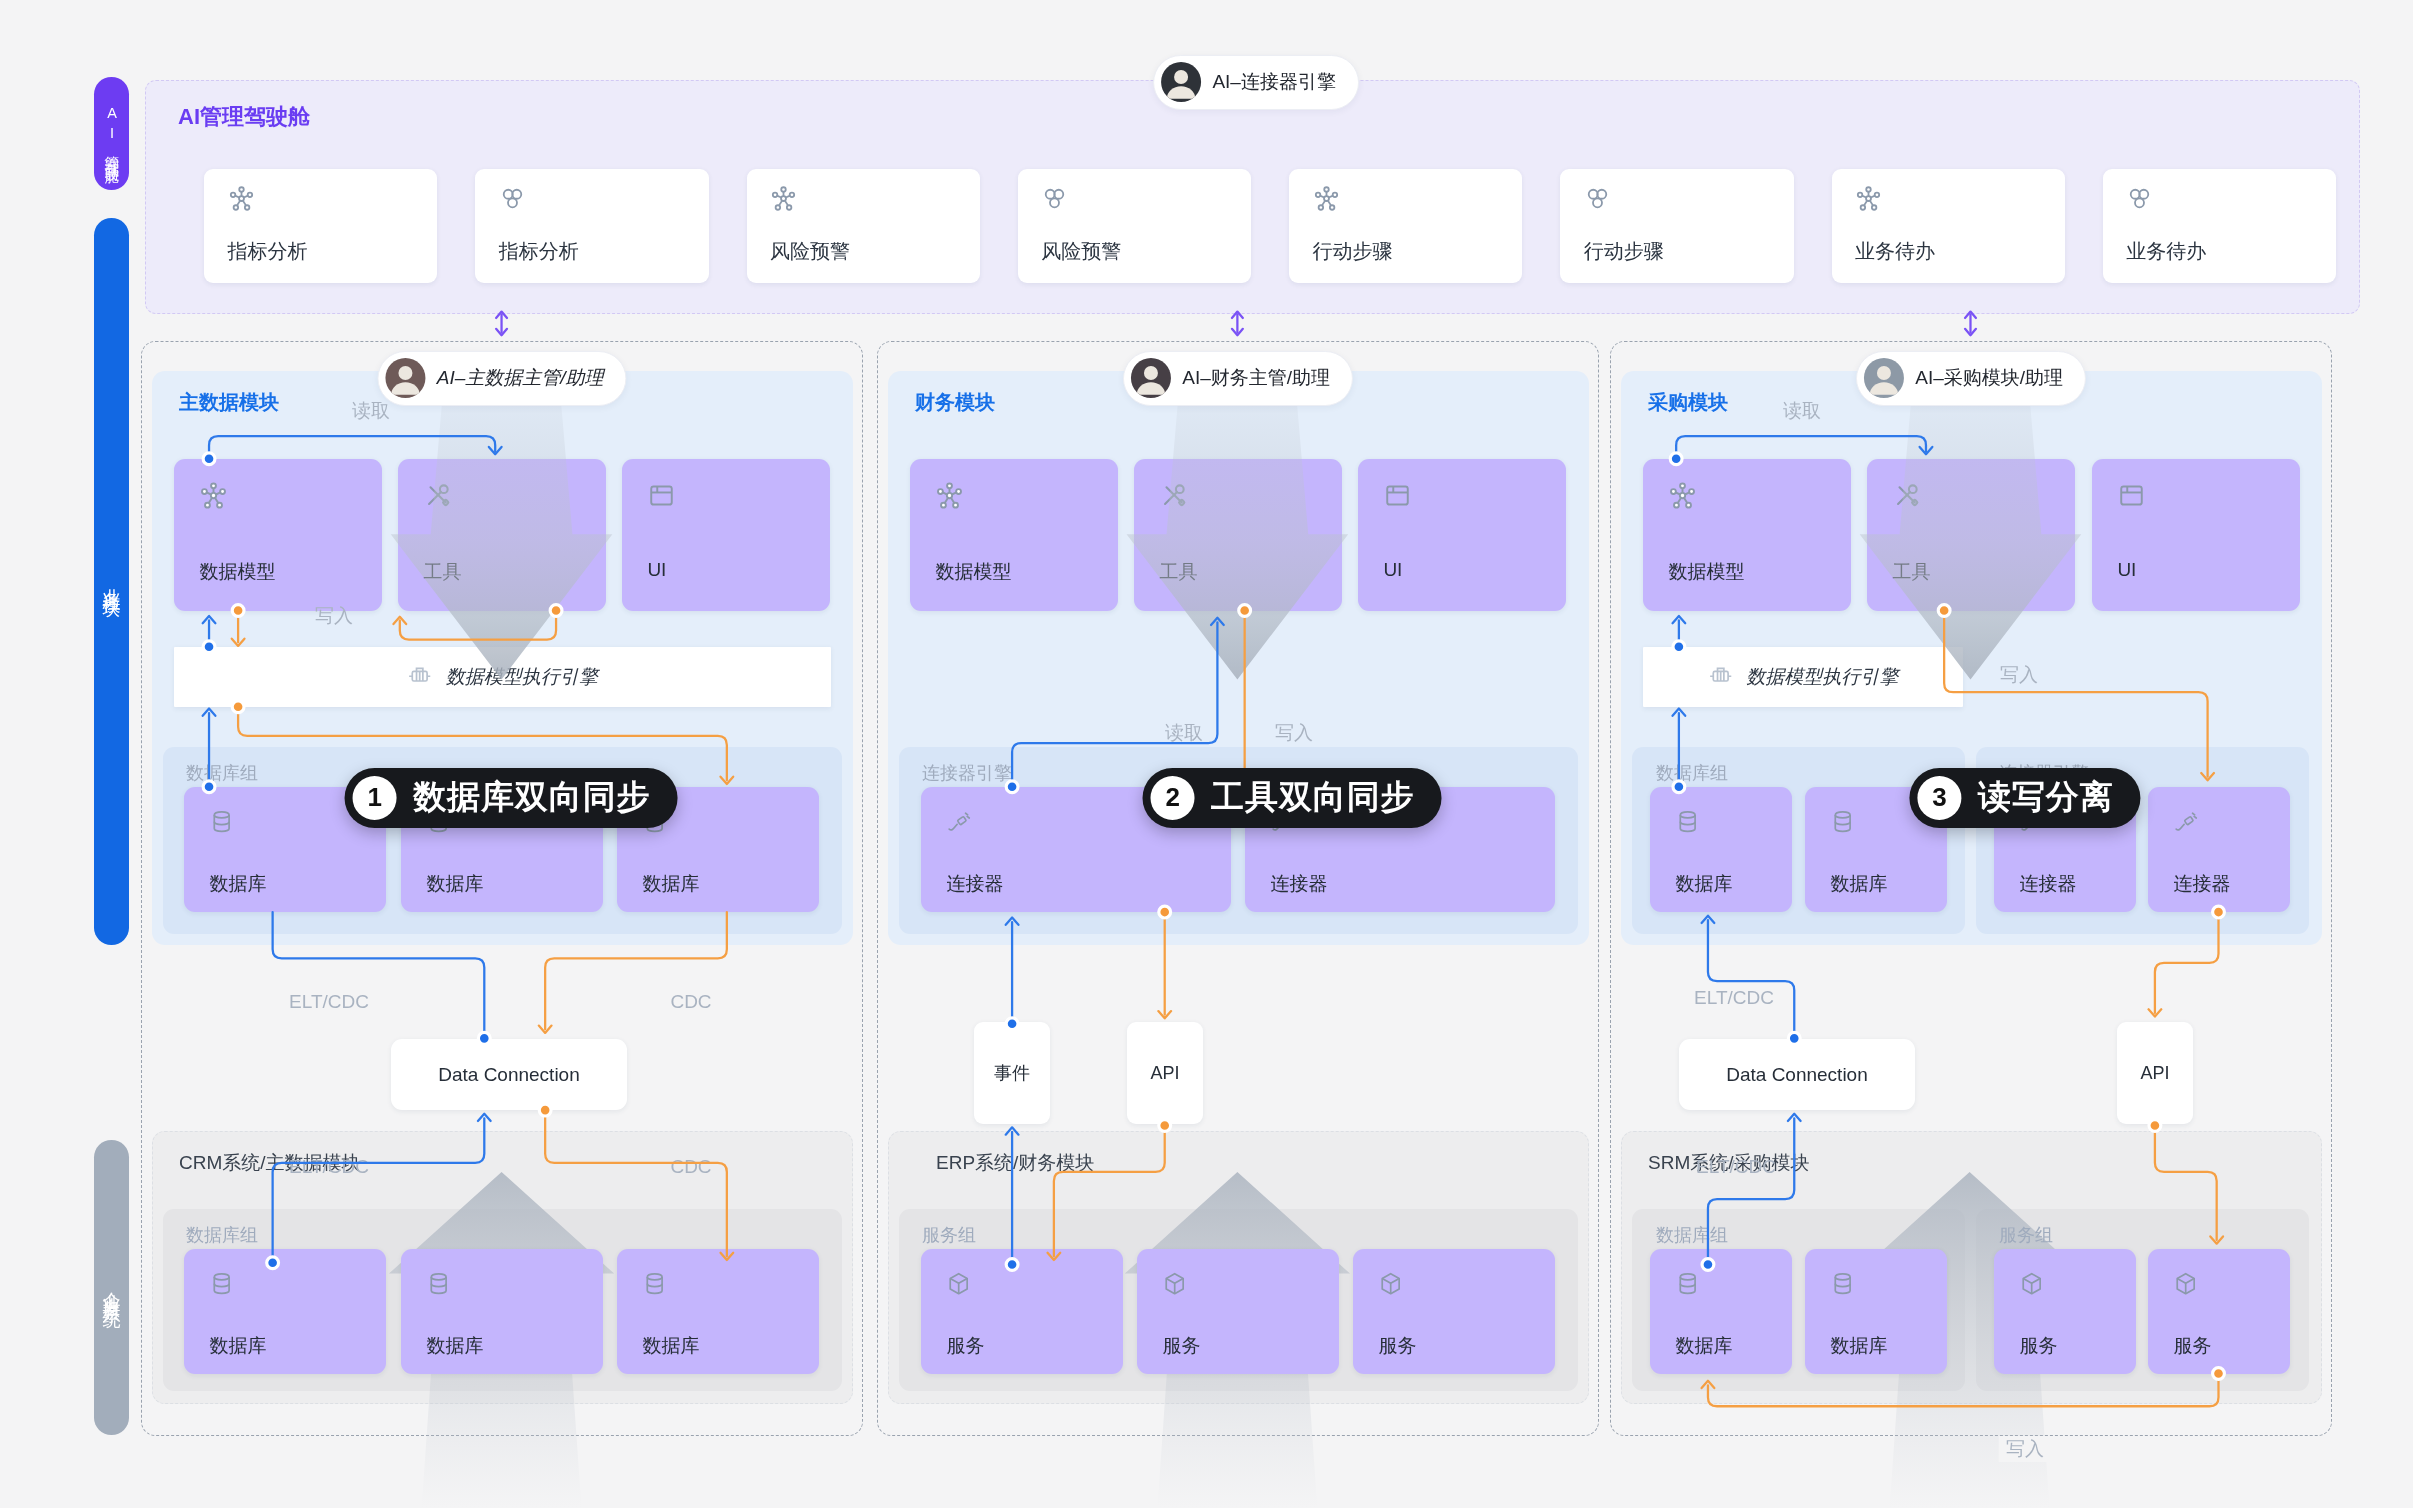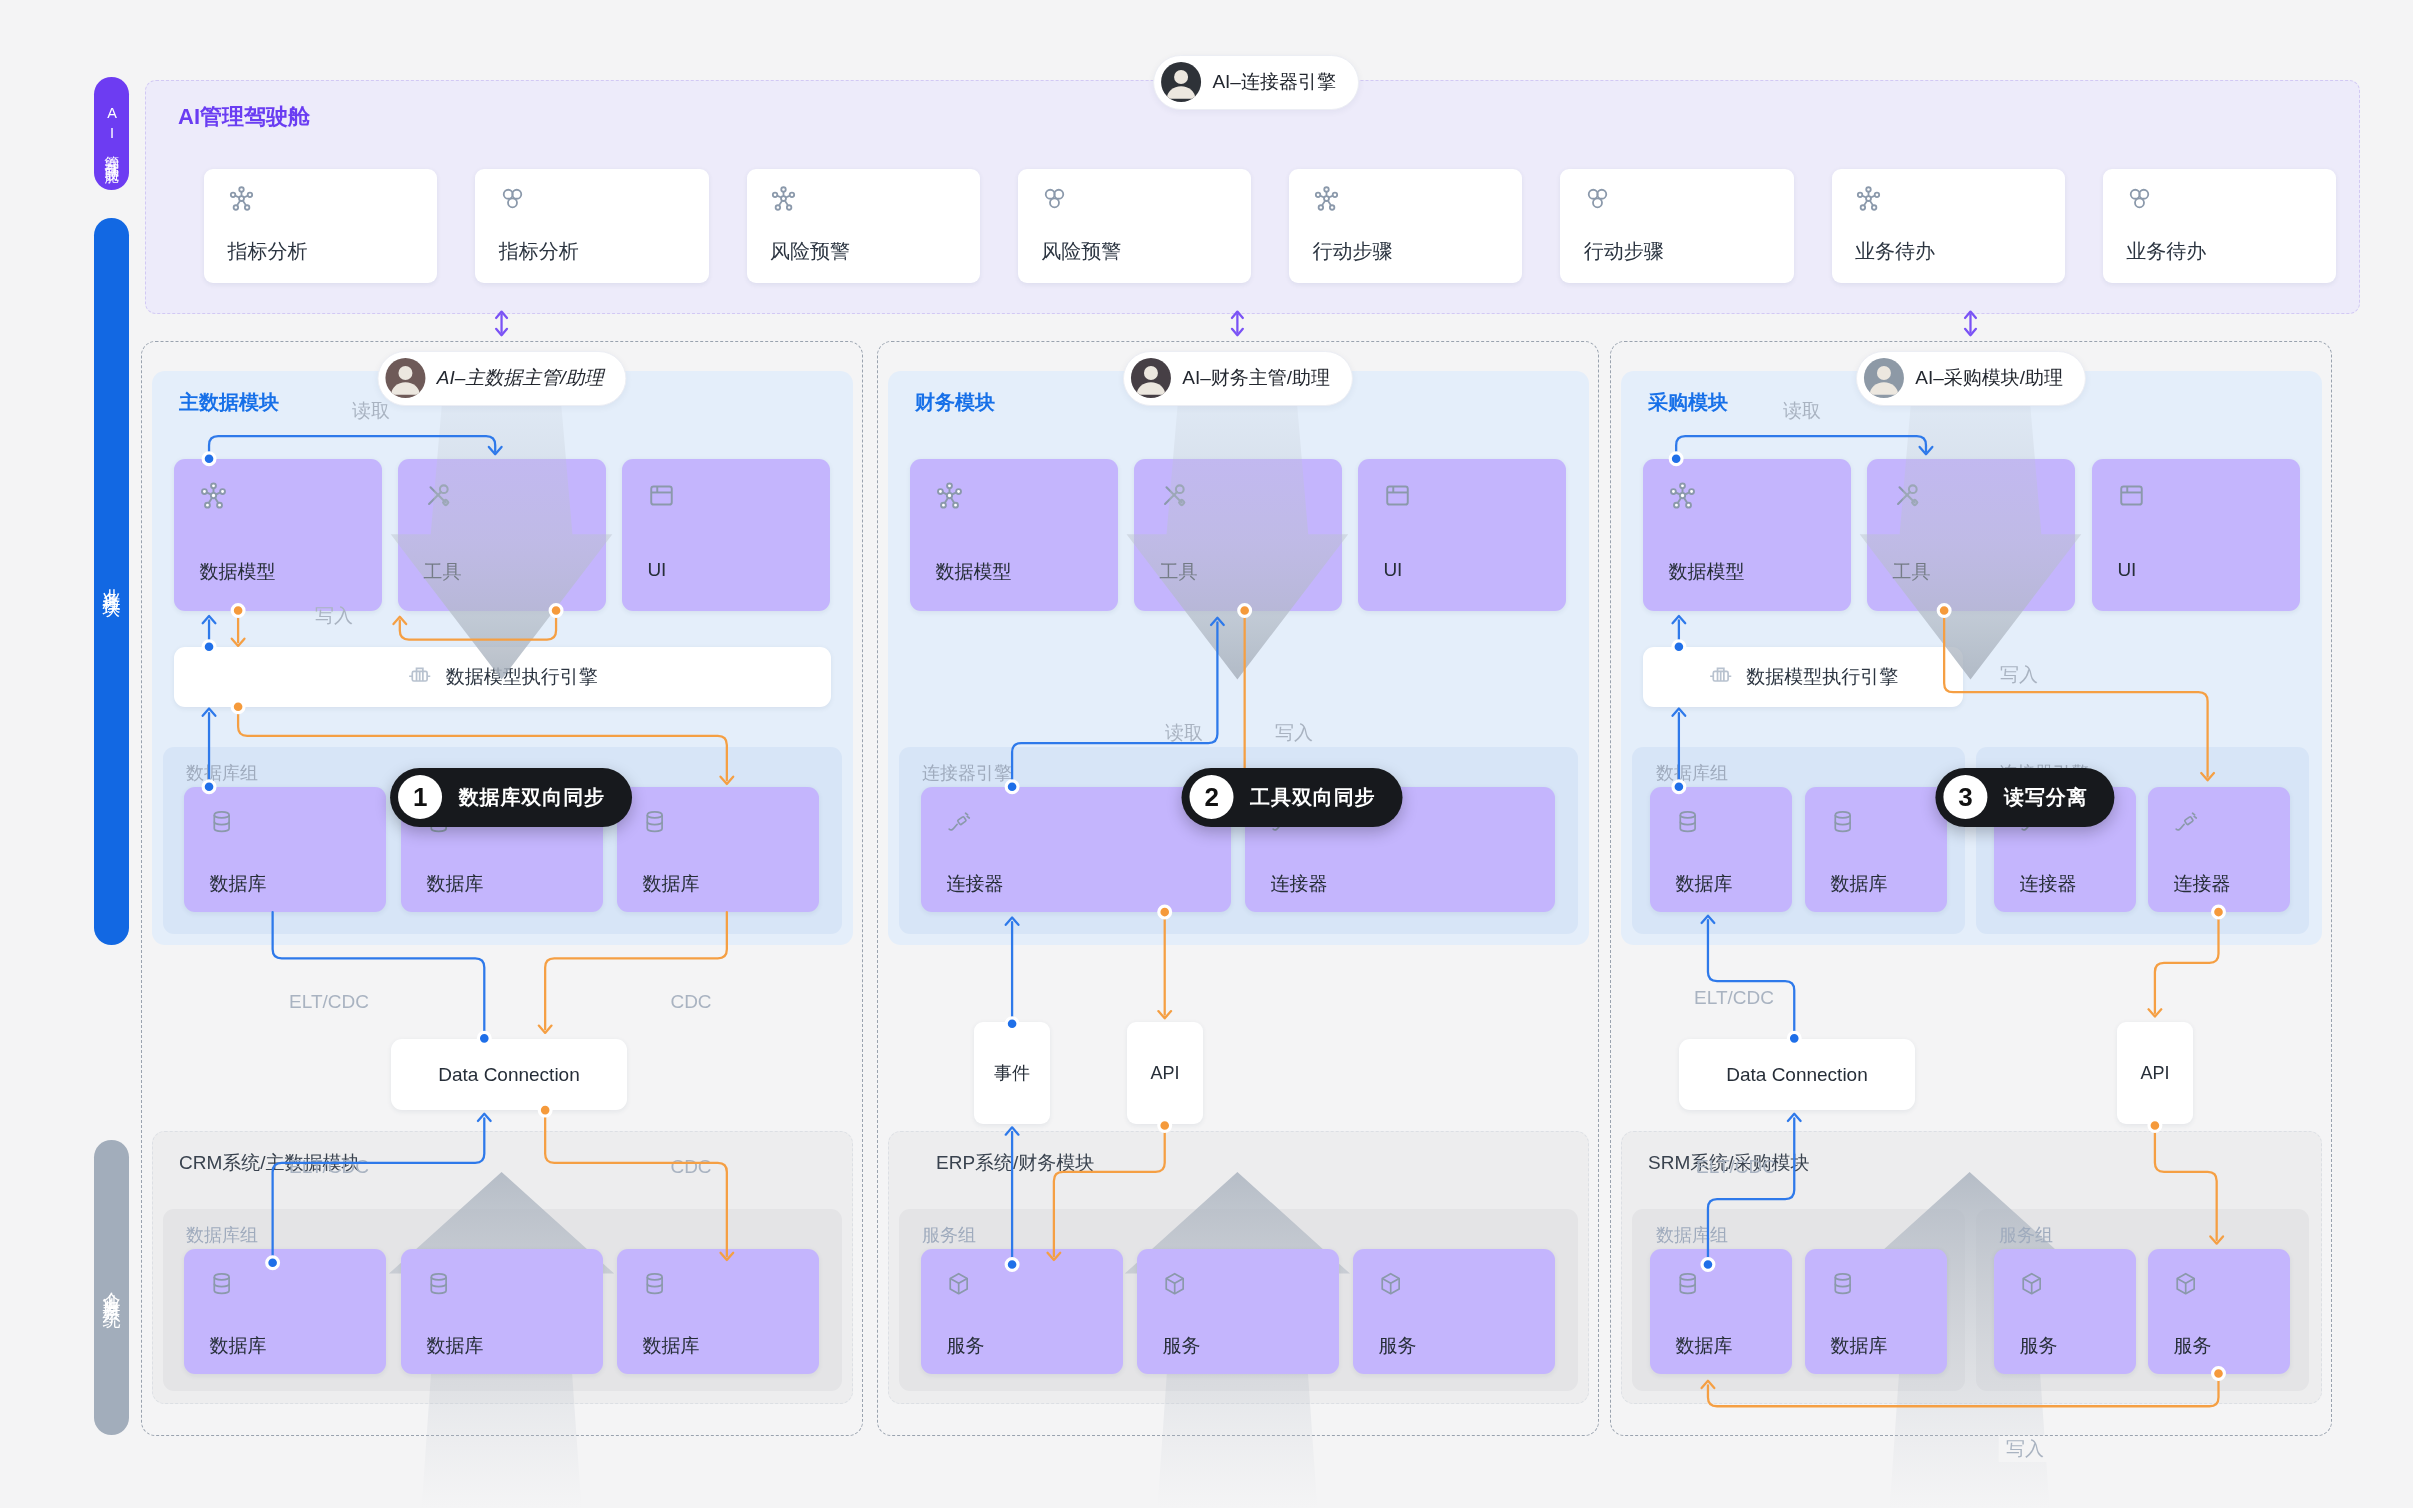--- a/index.html
+++ b/index.html
@@ -27,34 +27,34 @@
     border:1.8px dashed #dcdfe4;border-radius:12.7px;box-sizing:border-box;}
   .ent-sub{position:absolute;background:#e4e4e6;border-radius:11px;}
   .mod-title{position:absolute;font-size:20px;font-weight:700;color:#1770e8;z-index:3;white-space:nowrap;}
   .ent-title{position:absolute;font-size:19px;font-weight:500;color:#39424e;z-index:3;white-space:nowrap;}
   .grp-label{position:absolute;font-size:18px;color:#9fabbd;z-index:3;white-space:nowrap;}
   .card{position:absolute;background:#c4b5fd;border-radius:11px;box-shadow:0 1.8px 5.5px rgba(30,50,85,.07);z-index:3;}
   .card .ic{position:absolute;left:25.4px;top:22px;}
   .card .lb{position:absolute;left:25.4px;font-size:19px;color:#262e38;white-space:nowrap;}
   .card.big .lb{top:100px;}
   .card.small .lb{top:84px;}
-  .engine{position:absolute;height:60px;background:#fff;border-radius:11px;box-shadow:0 1.8px 5.5px rgba(30,50,85,.07);
-    display:flex;align-items:center;justify-content:center;gap:13px;z-index:3;}
+  .engine{position:absolute;height:60px;background:#fff;border-radius:1px;box-shadow:0 1.8px 5.5px rgba(30,50,85,.07);
+    display:flex;align-items:center;justify-content:center;gap:13px;z-index:3;font-style:italic;}
   .engine .tx{font-size:19px;color:#2b3440;}
   .smallbox{position:absolute;width:76px;height:102px;background:#fff;border-radius:9px;box-shadow:0 1.8px 5.5px rgba(30,50,85,.07);
     display:flex;align-items:center;justify-content:center;font-size:18px;color:#262e38;z-index:3;}
   .dcbox{position:absolute;width:236px;height:71px;background:#fff;border-radius:11px;box-shadow:0 1.8px 5.5px rgba(30,50,85,.07);
     display:flex;align-items:center;justify-content:center;font-size:19px;color:#262e38;z-index:3;}
   .wire-label{position:absolute;transform:translateX(-50%);font-size:19px;color:#a9b3c1;z-index:4;white-space:nowrap;}
   .wire-label.onborder{background:#f4f4f5;padding:0 7.3px;}
   .badge{position:absolute;transform:translateX(-50%);display:inline-flex;align-items:center;gap:16.4px;background:#17191d;
     color:#fff;border-radius:36px;padding:7.3px 27px 7.3px 8.2px;z-index:6;box-shadow:0 5.5px 14.5px rgba(10,12,16,.25);}
   .badge .n{width:44px;height:44px;border-radius:50%;background:#fff;color:#111;display:flex;align-items:center;
     justify-content:center;font-size:26px;font-weight:700;}
-  .badge .t{font-size:20px;font-weight:600;letter-spacing:0.9px;white-space:nowrap;}
+  .badge .t{font-size:33px;font-weight:600;letter-spacing:0.9px;white-space:nowrap;}
   .agent{position:absolute;transform:translateX(-50%);display:inline-flex;align-items:center;gap:11px;background:#fff;
     border:1.8px solid #eceef4;border-radius:31px;padding:6.4px 22px 6.4px 7.3px;z-index:7;box-shadow:0 1.8px 7.3px rgba(30,50,85,.06);}
   .agent .av{width:40px;height:40px;border-radius:50%;overflow:hidden;flex:none;}
   .agent .nm{font-size:19px;color:#23272f;white-space:nowrap;}
   svg.layer{position:absolute;left:0;top:0;pointer-events:none;}
   .under{z-index:2;} .over{z-index:5;}
   .wb{stroke:#2e79ea;stroke-width:2.5;fill:none;stroke-linecap:round;stroke-linejoin:round;}
   .wo{stroke:#f59f43;stroke-width:2.5;fill:none;stroke-linecap:round;stroke-linejoin:round;}
   .wp{stroke:#7a52f5;stroke-width:2.5;fill:none;stroke-linecap:round;stroke-linejoin:round;}
   .db{fill:#1f6fe8;stroke:#fff;stroke-width:3.5;}

